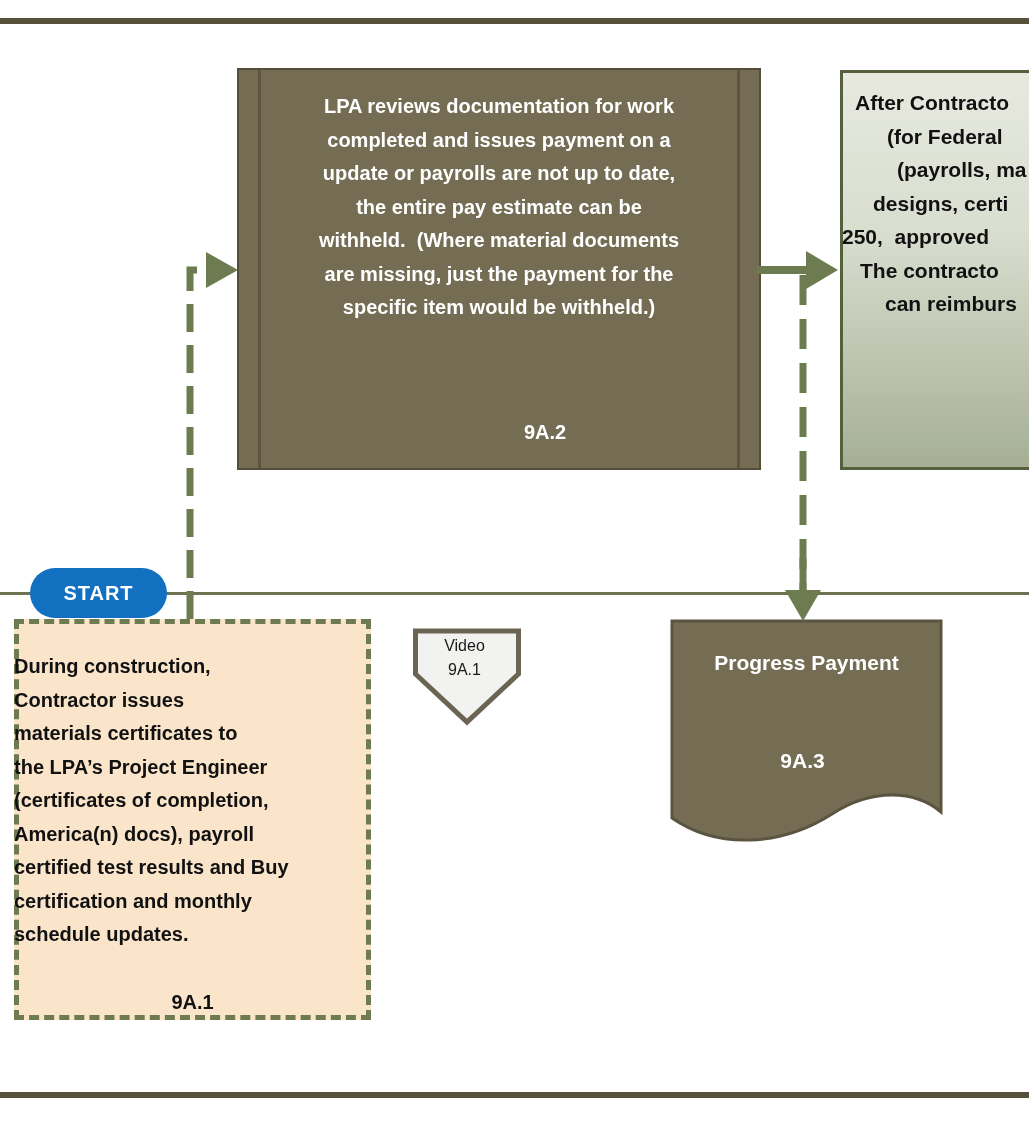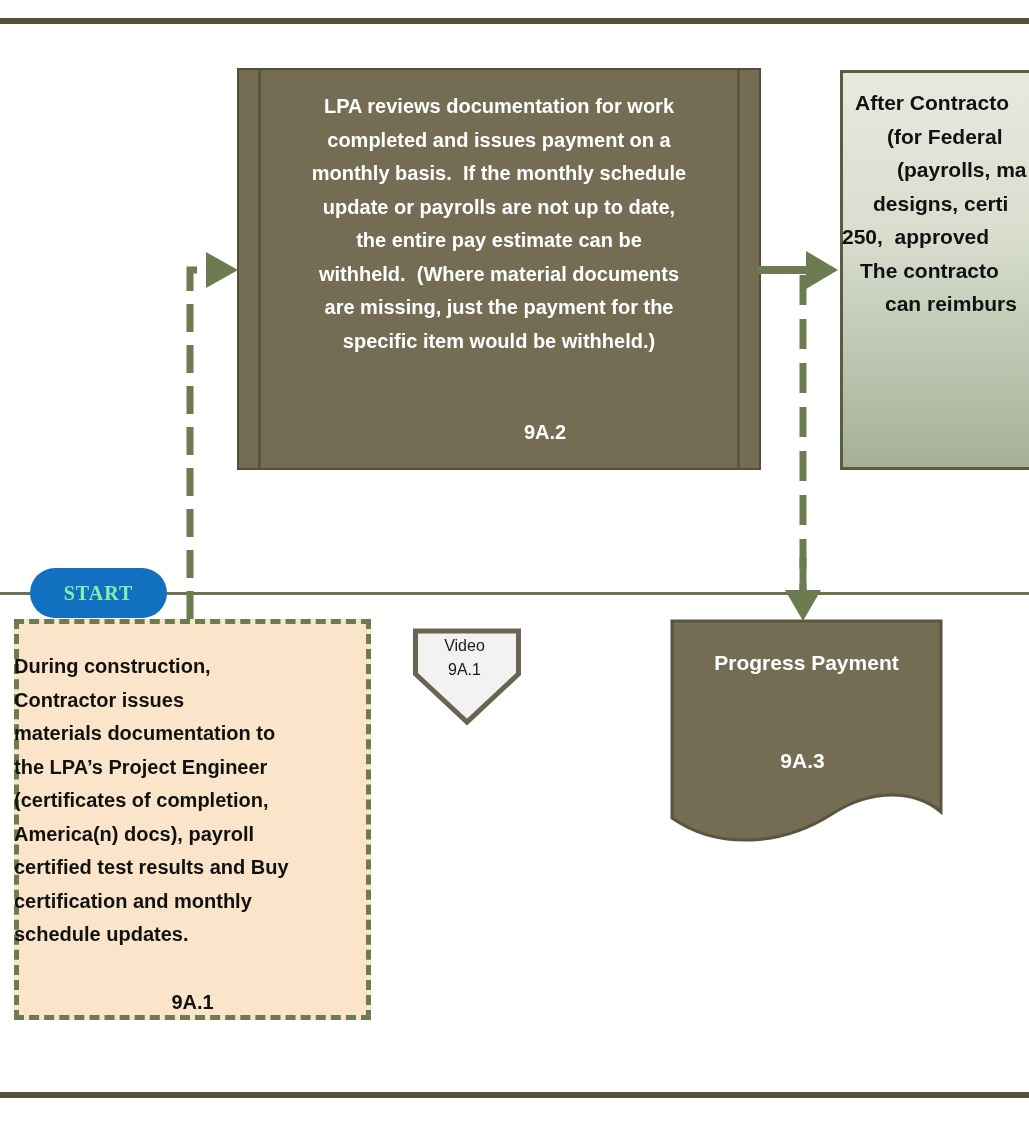--- a/index.html
+++ b/index.html
@@ -51,21 +51,21 @@
   #box-after-text .tline:nth-child(4){padding-left:33px;}
   #box-after-text .tline:nth-child(5){padding-left:2px;}
   #box-after-text .tline:nth-child(6){padding-left:20px;}
   #box-after-text .tline:nth-child(7){padding-left:45px;}
 
   
   #start-badge{
     position:absolute;left:30px;top:568px;width:137px;height:50px;
     background:#1170C0;border-radius:26px;z-index:6;
     display:flex;align-items:center;justify-content:center;
-    color:#86efac;font-weight:bold;font-size:20px;letter-spacing:1px;font-family:Liberation Serif, serif;
+    color:#ffffff;font-weight:bold;font-size:20px;letter-spacing:1px;
   }
 
   
   #box-9a1{
     position:absolute;left:14px;top:619px;width:357px;height:401px;
     background:#FAE5CB;border:5px dashed #6E7A50;box-sizing:border-box;z-index:2;
   }
   #box-9a1-text{
     position:absolute;left:14px;top:650px;width:357px;z-index:3;
     color:#111111;font-weight:bold;font-size:20px;line-height:33.5px;text-align:left;
@@ -105,21 +105,20 @@
   <div id="bottom-bar" class="bar"></div>
   <div id="lane-line"></div>
 
   <div id="box-9a2">
     <div class="sideline l"></div>
     <div class="sideline r"></div>
   </div>
   <div id="box-9a2-text">
       <div class="tline">LPA reviews documentation for work</div>
       <div class="tline">completed and issues payment on a</div>
-      <div class="tline">monthly basis.  If the monthly schedule</div>
       <div class="tline">update or payrolls are not up to date,</div>
       <div class="tline">the entire pay estimate can be</div>
       <div class="tline">withheld.  (Where material documents</div>
       <div class="tline">are missing, just the payment for the</div>
       <div class="tline">specific item would be withheld.)</div>
     </div>
   <div id="box-9a2-ref">9A.2</div>
 
   <div id="box-after"></div>
   <div id="box-after-text">
@@ -129,21 +128,21 @@
       <div class="tline">designs, certi</div>
       <div class="tline">250,  approved</div>
       <div class="tline">The contracto</div>
       <div class="tline">can reimburs</div>
     </div>
 
   <div id="box-9a1"></div>
   <div id="box-9a1-text">
       <div class="tline">During construction,</div>
       <div class="tline">Contractor issues</div>
-      <div class="tline">materials documentation to</div>
+      <div class="tline">materials certificates to</div>
       <div class="tline">the LPA’s Project Engineer</div>
       <div class="tline">(certificates of completion,</div>
       <div class="tline">America(n) docs), payroll</div>
       <div class="tline">certified test results and Buy</div>
       <div class="tline">certification and monthly</div>
       <div class="tline">schedule updates.</div>
     </div>
   <div id="box-9a1-ref">9A.1</div>
 
   <div id="start-badge">START</div>

